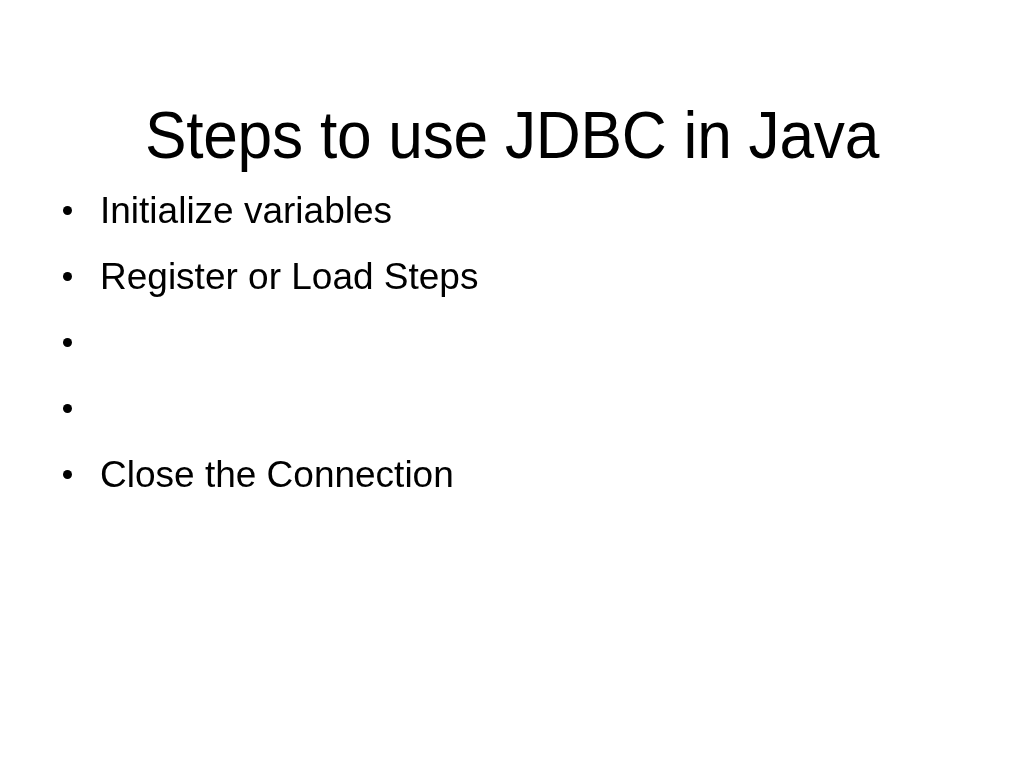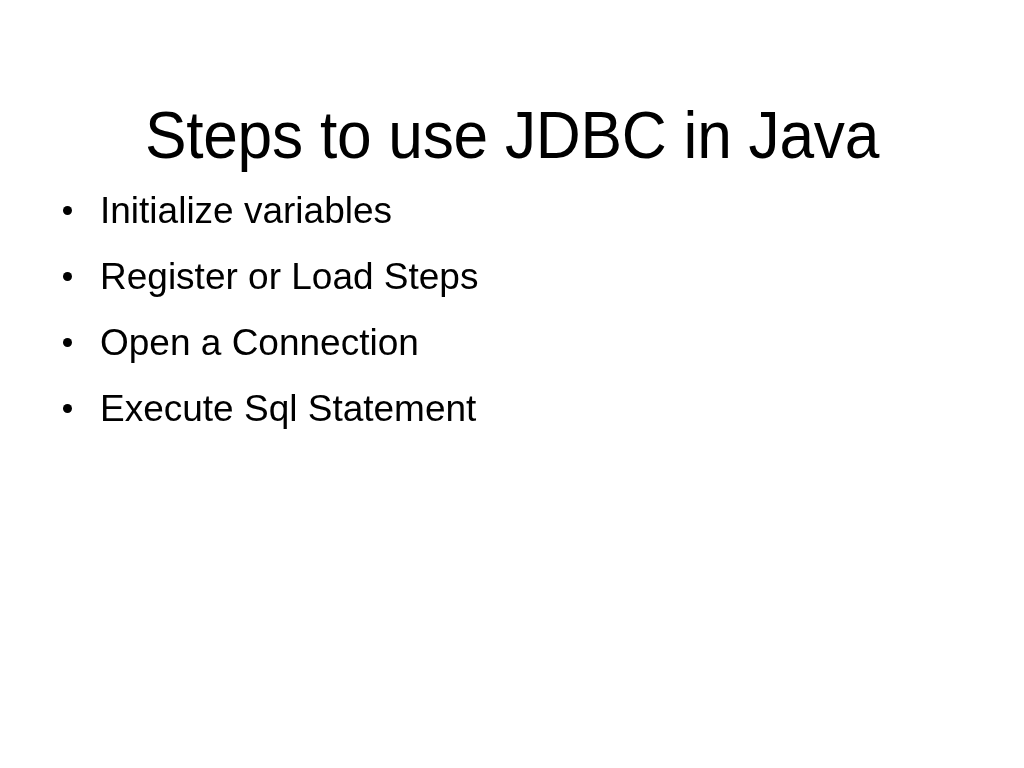--- a/index.html
+++ b/index.html
@@ -95,24 +95,26 @@
       <span class="bullet-text">Initialize variables</span>
     </li>
 
     <li class="bullet-item">
       <span class="bullet-marker"></span>
       <span class="bullet-text">Register or Load Steps</span>
     </li>
 
     <li class="bullet-item">
       <span class="bullet-marker"></span>
-      <span class="bullet-text">Open a Connection</span>
     </li>
 
     <li class="bullet-item">
       <span class="bullet-marker"></span>
-      <span class="bullet-text">Execute Sql Statement</span>
     </li>
 
+    <li class="bullet-item">
+      <span class="bullet-marker"></span>
+      <span class="bullet-text">Close the Connection</span>
+    </li>
 
   </ul>
 
 </div>
 
 </body></html>

